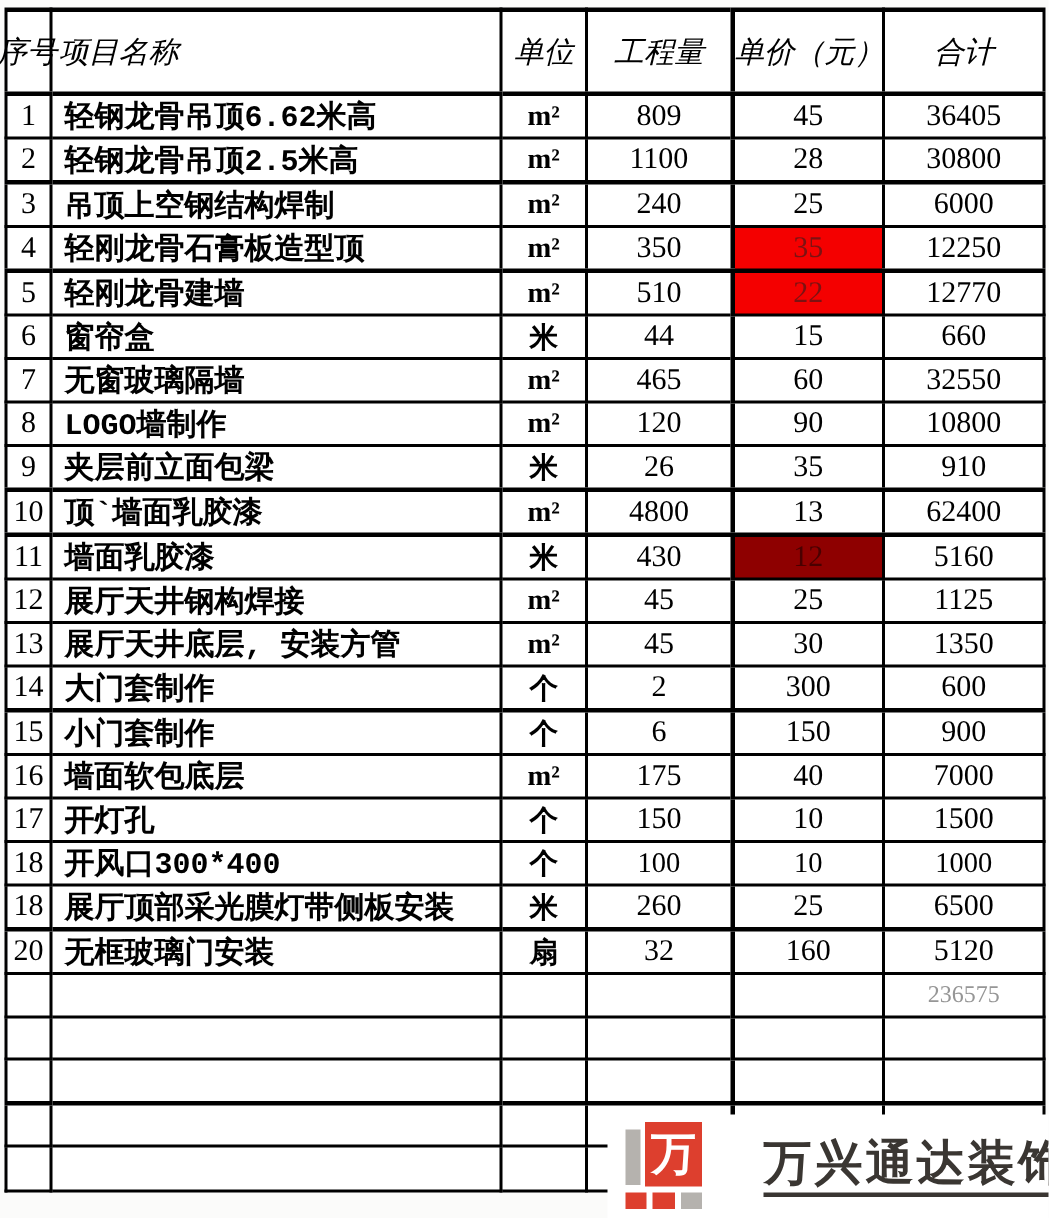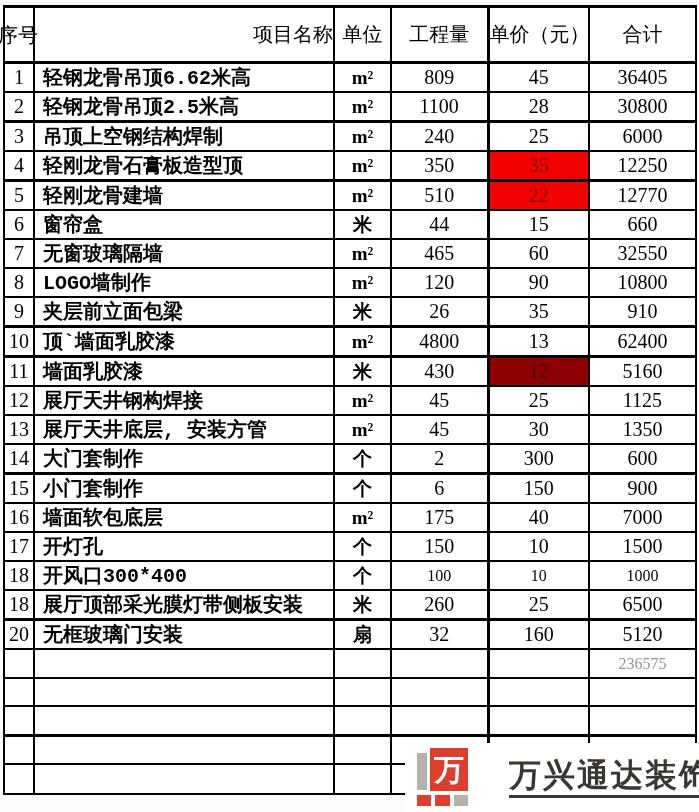--- a/index.html
+++ b/index.html
@@ -22,38 +22,38 @@
   th,td{
     border:2px solid #000;
     padding:0;
     text-align:center;
     font-size:20px;
     overflow:hidden;
     white-space:nowrap;
   }
   
   table{border-top:3px solid #000;}
-  thead th{border-bottom:3px solid #000;height:53px;font-weight:normal;font-size:20px;}
-  th.h-name{text-align:right;padding-left:4px;}
+  thead th{border-bottom:3px solid #000;height:53px;font-weight:normal;font-size:20px;font-style:italic;}
+  th.h-name{text-align:left;padding-left:4px;}
   th.h-no{position:relative;overflow:visible;}
   th.h-no span{position:absolute;left:-7px;top:50%;transform:translateY(-50%);white-space:nowrap;}
   td.price,th.h-price{border-left-width:3px;}
   tr{height:29px;}
   td.name{text-align:left;padding-left:8px;font-weight:bold;font-size:20px;font-family:Liberation Mono, monospace;}
   td.unit{font-weight:bold;font-size:19px;}
   td.no{font-size:20px;}
   
   tbody.data tr:nth-child(2) td,
   tbody.data tr:nth-child(4) td,
   tbody.data tr:nth-child(9) td,
   tbody.data tr:nth-child(10) td,
   tbody.data tr:nth-child(14) td,
   tbody.data tr:nth-child(19) td{border-bottom-width:3px;}
   tbody.foot tr:nth-child(3) td{border-bottom-width:3px;}
-  tr.small td.qty,tr.small td.price,tr.small td.total{font-size:16px;margin-top:44px;}
+  tr.small td.qty,tr.small td.price,tr.small td.total{font-size:19px;margin-top:44px;}
   td.price.red{background:var(--hl-red);color:var(--hl-red-text);}
   td.price.darkred{background:var(--hl-darkred);color:var(--hl-darkred-text);}
   tr.grand td.total{color:var(--gt-color);font-size:16px;}
   tbody.foot tr:nth-child(2){height:28px;}
   tbody.foot tr:nth-child(5){height:30px;}
   
   .logo{
     position:absolute;left:405px;top:743px;width:294px;height:69px;
     background:#fff;display:flex;align-items:center;z-index:5;
     font-family:"Liberation Sans","DejaVu Sans",sans-serif;

